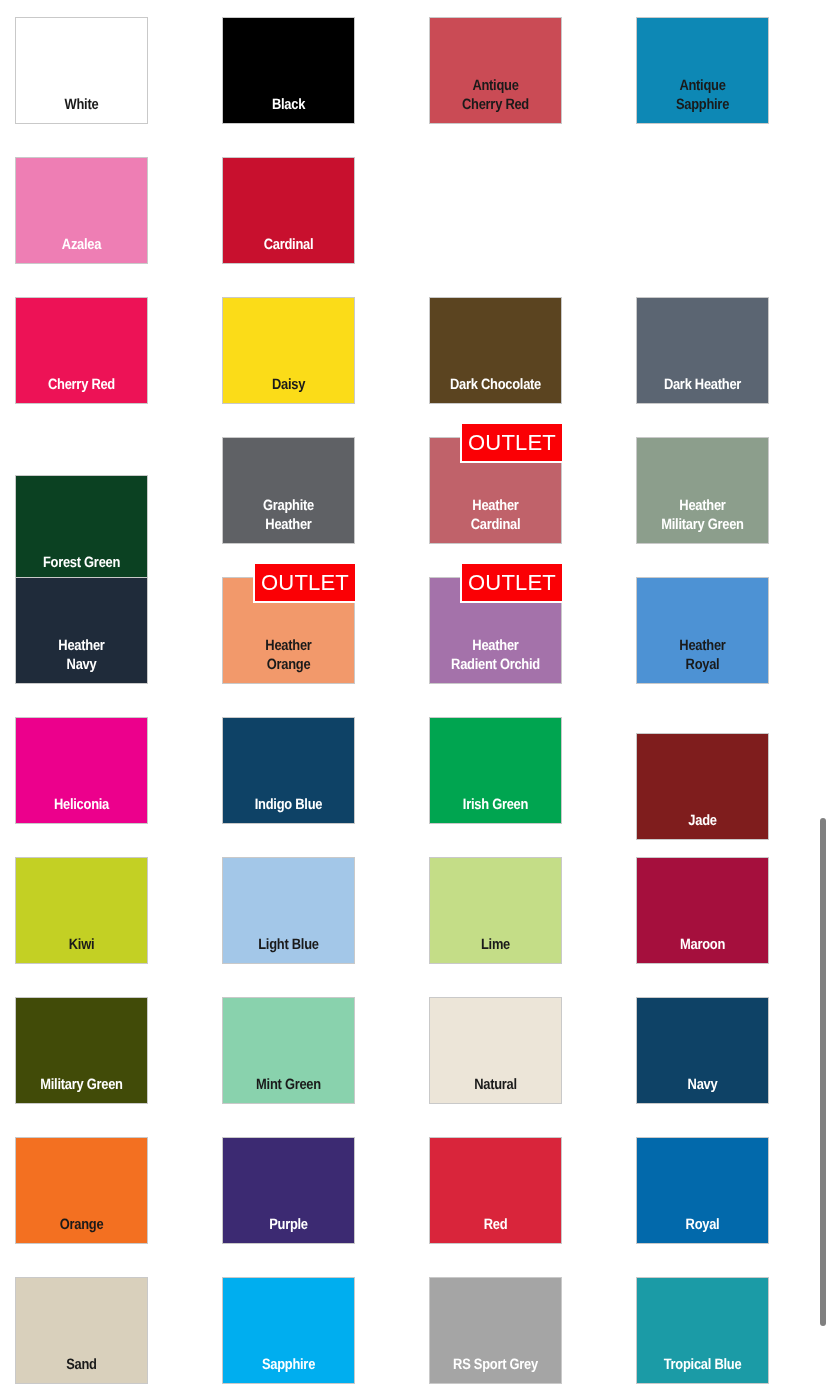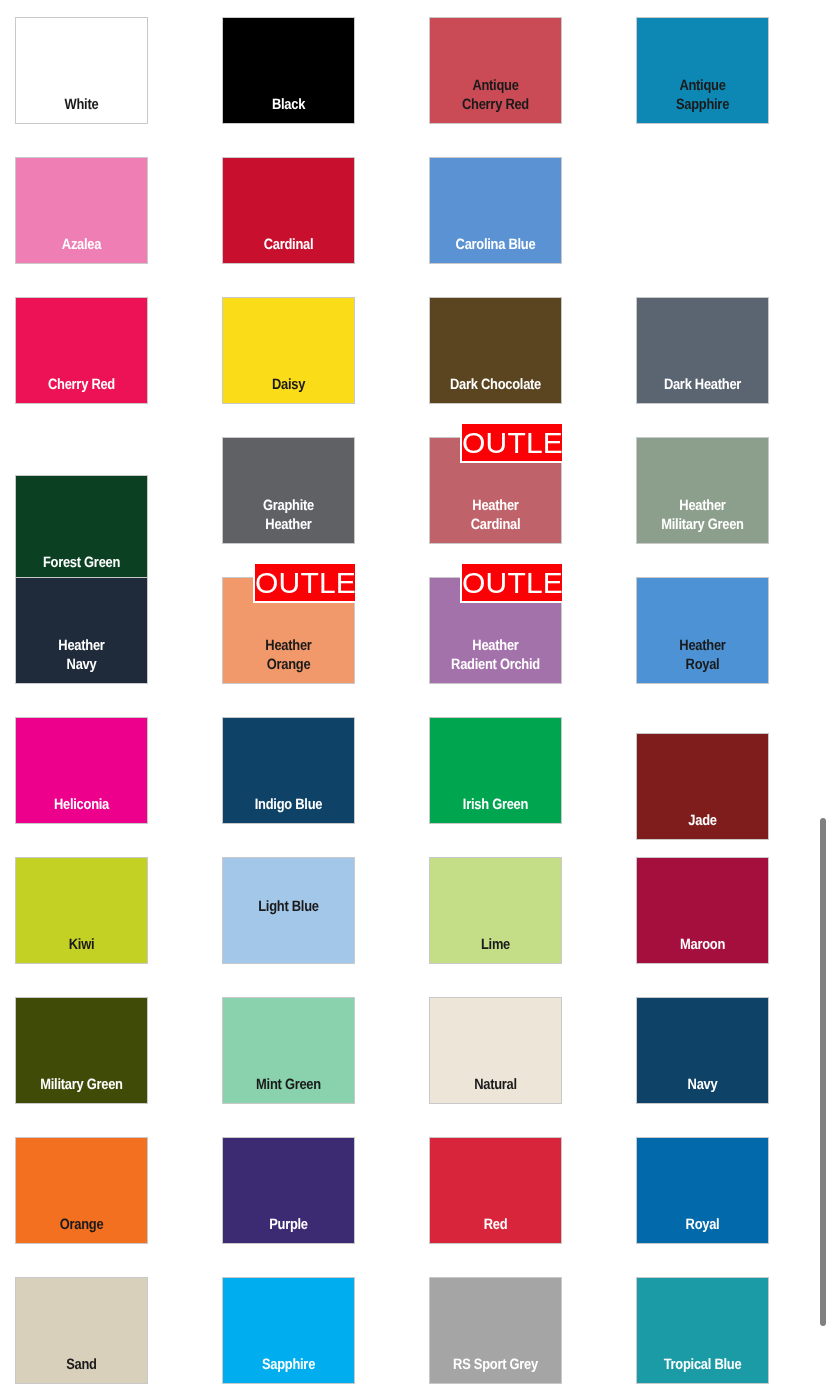--- a/index.html
+++ b/index.html
@@ -43,21 +43,21 @@
   .outlet-badge{
     position:absolute;
     width:104px;
     height:41px;
     box-sizing:border-box;
     background:#fb0005;
     border:2px solid #c4b5fd;
     color:#ffffff;
     font-family:"Liberation Sans", sans-serif;
     font-weight:normal;
-    font-size:30px;
+    font-size:22px;
     line-height:37px;
     text-align:center;
     letter-spacing:0.2px;
     z-index:5;
   }
   #scrollbar-track{
     position:absolute;
     right:0;
     top:0;
     width:10px;
@@ -89,23 +89,20 @@
     <div class="swatch" style="left: 636px; top: 17px; background: rgb(13, 136, 181); border-color: rgb(201, 201, 201);">
       <span class="swatch-label" style="color: rgb(26, 26, 26);">Antique
 Sapphire</span>
     </div>
     <div class="swatch" style="left: 15px; top: 157px; background: rgb(238, 126, 180); border-color: rgb(201, 201, 201);">
       <span class="swatch-label" style="color: rgb(255, 255, 255);">Azalea</span>
     </div>
     <div class="swatch" style="left: 222px; top: 157px; background: rgb(200, 16, 46); border-color: rgb(201, 201, 201);">
       <span class="swatch-label" style="color: rgb(255, 255, 255);">Cardinal</span>
     </div>
-    <div class="swatch" style="left: 429px; top: 157px; background: rgb(91, 146, 212); border-color: rgb(201, 201, 201);">
-      <span class="swatch-label" style="color: rgb(255, 255, 255);">Carolina Blue</span>
-    </div>
     <div class="swatch" style="left: 15px; top: 297px; background: rgb(237, 18, 86); border-color: rgb(201, 201, 201);">
       <span class="swatch-label" style="color: rgb(255, 255, 255);">Cherry Red</span>
     </div>
     <div class="swatch" style="left: 222px; top: 297px; background: rgb(251, 220, 24); border-color: rgb(201, 201, 201);">
       <span class="swatch-label" style="color: rgb(26, 26, 26);">Daisy</span>
     </div>
     <div class="swatch" style="left: 429px; top: 297px; background: rgb(91, 68, 32); border-color: rgb(201, 201, 201);">
       <span class="swatch-label" style="color: rgb(255, 255, 255);">Dark Chocolate</span>
     </div>
     <div class="swatch" style="left: 636px; top: 297px; background: rgb(91, 101, 114); border-color: rgb(201, 201, 201);">
@@ -153,21 +150,21 @@
     </div>
     <div class="swatch" style="left: 429px; top: 717px; background: rgb(0, 165, 80); border-color: rgb(201, 201, 201);">
       <span class="swatch-label" style="color: rgb(255, 255, 255);">Irish Green</span>
     </div>
     <div class="swatch" style="left: 636px; top: 717px; background: #7f1d1d; border-color: rgb(201, 201, 201); margin-top: 16px;">
       <span class="swatch-label" style="color: rgb(255, 255, 255);">Jade</span>
     </div>
     <div class="swatch" style="left: 15px; top: 857px; background: rgb(195, 208, 36); border-color: rgb(201, 201, 201);">
       <span class="swatch-label" style="color: rgb(26, 26, 26);">Kiwi</span>
     </div>
-    <div class="swatch" style="left: 222px; top: 857px; background: rgb(163, 199, 232); border-color: rgb(201, 201, 201); align-items: center;">
+    <div class="swatch" style="left: 222px; top: 857px; background: rgb(163, 199, 232); border-color: rgb(201, 201, 201);">
       <span class="swatch-label" style="color: rgb(26, 26, 26);">Light Blue</span>
     </div>
     <div class="swatch" style="left: 429px; top: 857px; background: rgb(196, 221, 135); border-color: rgb(201, 201, 201);">
       <span class="swatch-label" style="color: rgb(26, 26, 26);">Lime</span>
     </div>
     <div class="swatch" style="left: 636px; top: 857px; background: rgb(165, 15, 61); border-color: rgb(201, 201, 201);">
       <span class="swatch-label" style="color: rgb(255, 255, 255);">Maroon</span>
     </div>
     <div class="swatch" style="left: 15px; top: 997px; background: rgb(65, 75, 8); border-color: rgb(201, 201, 201);">
       <span class="swatch-label" style="color: rgb(255, 255, 255);">Military Green</span>

